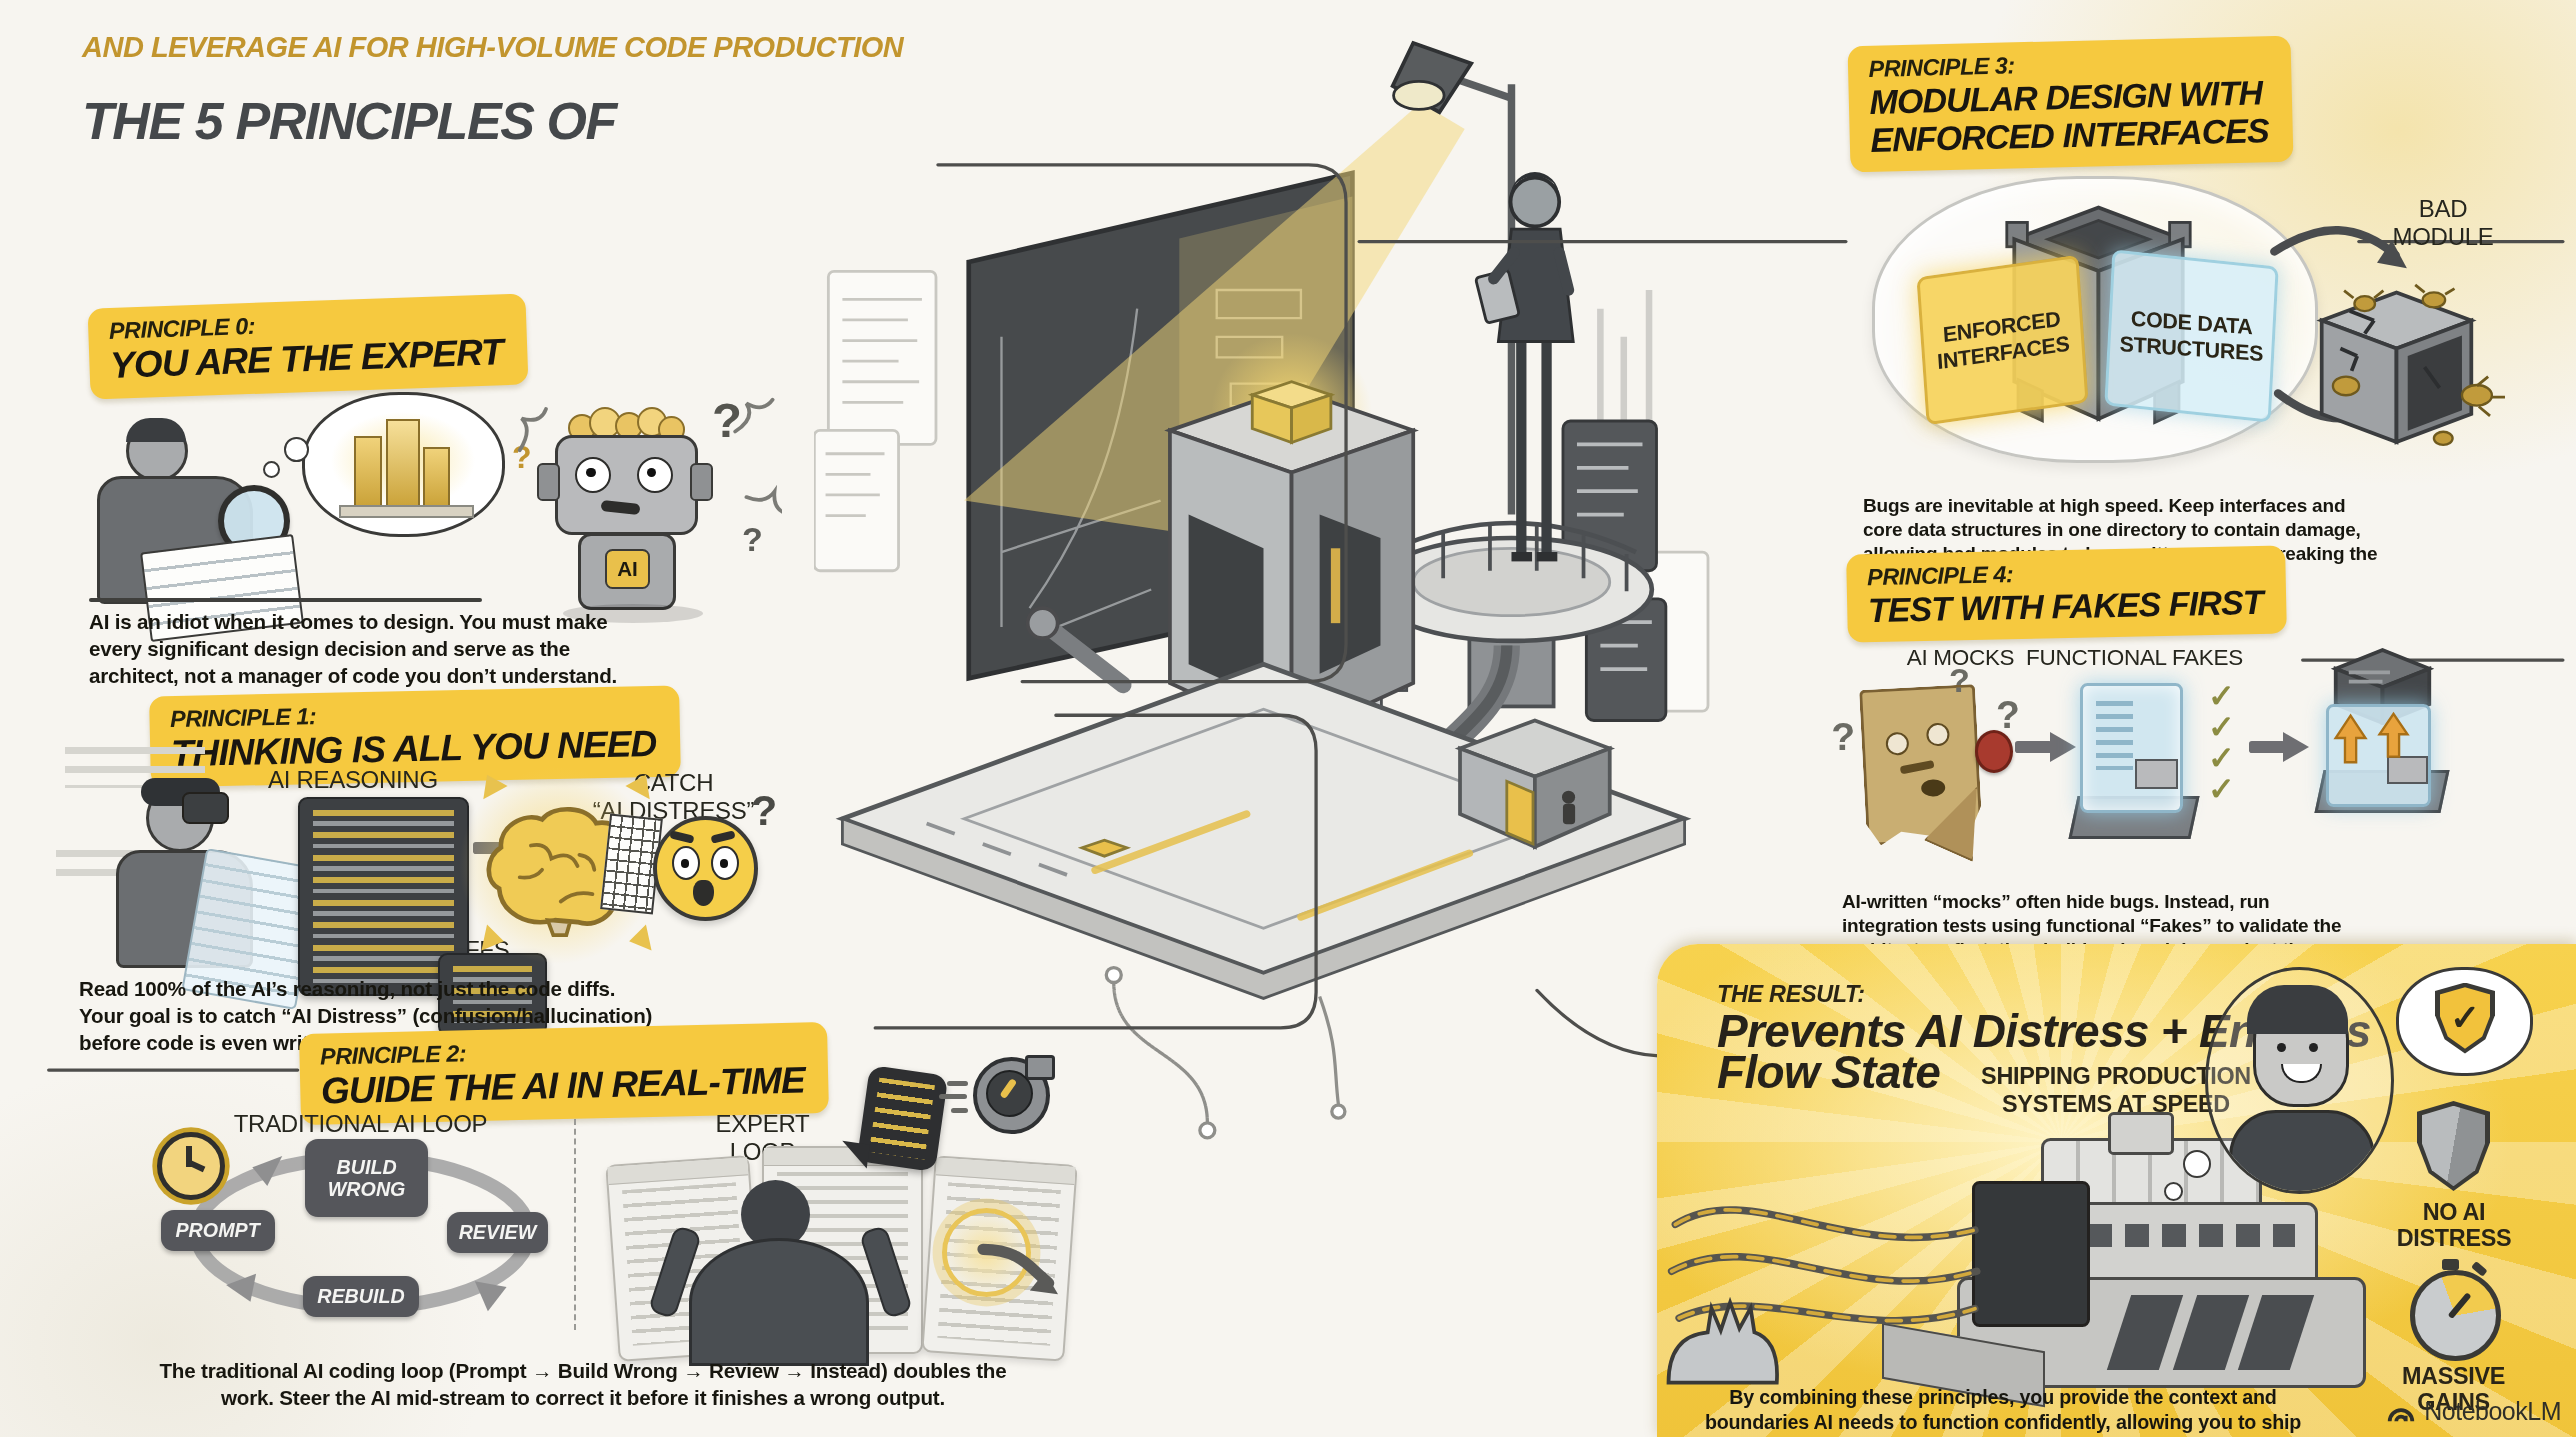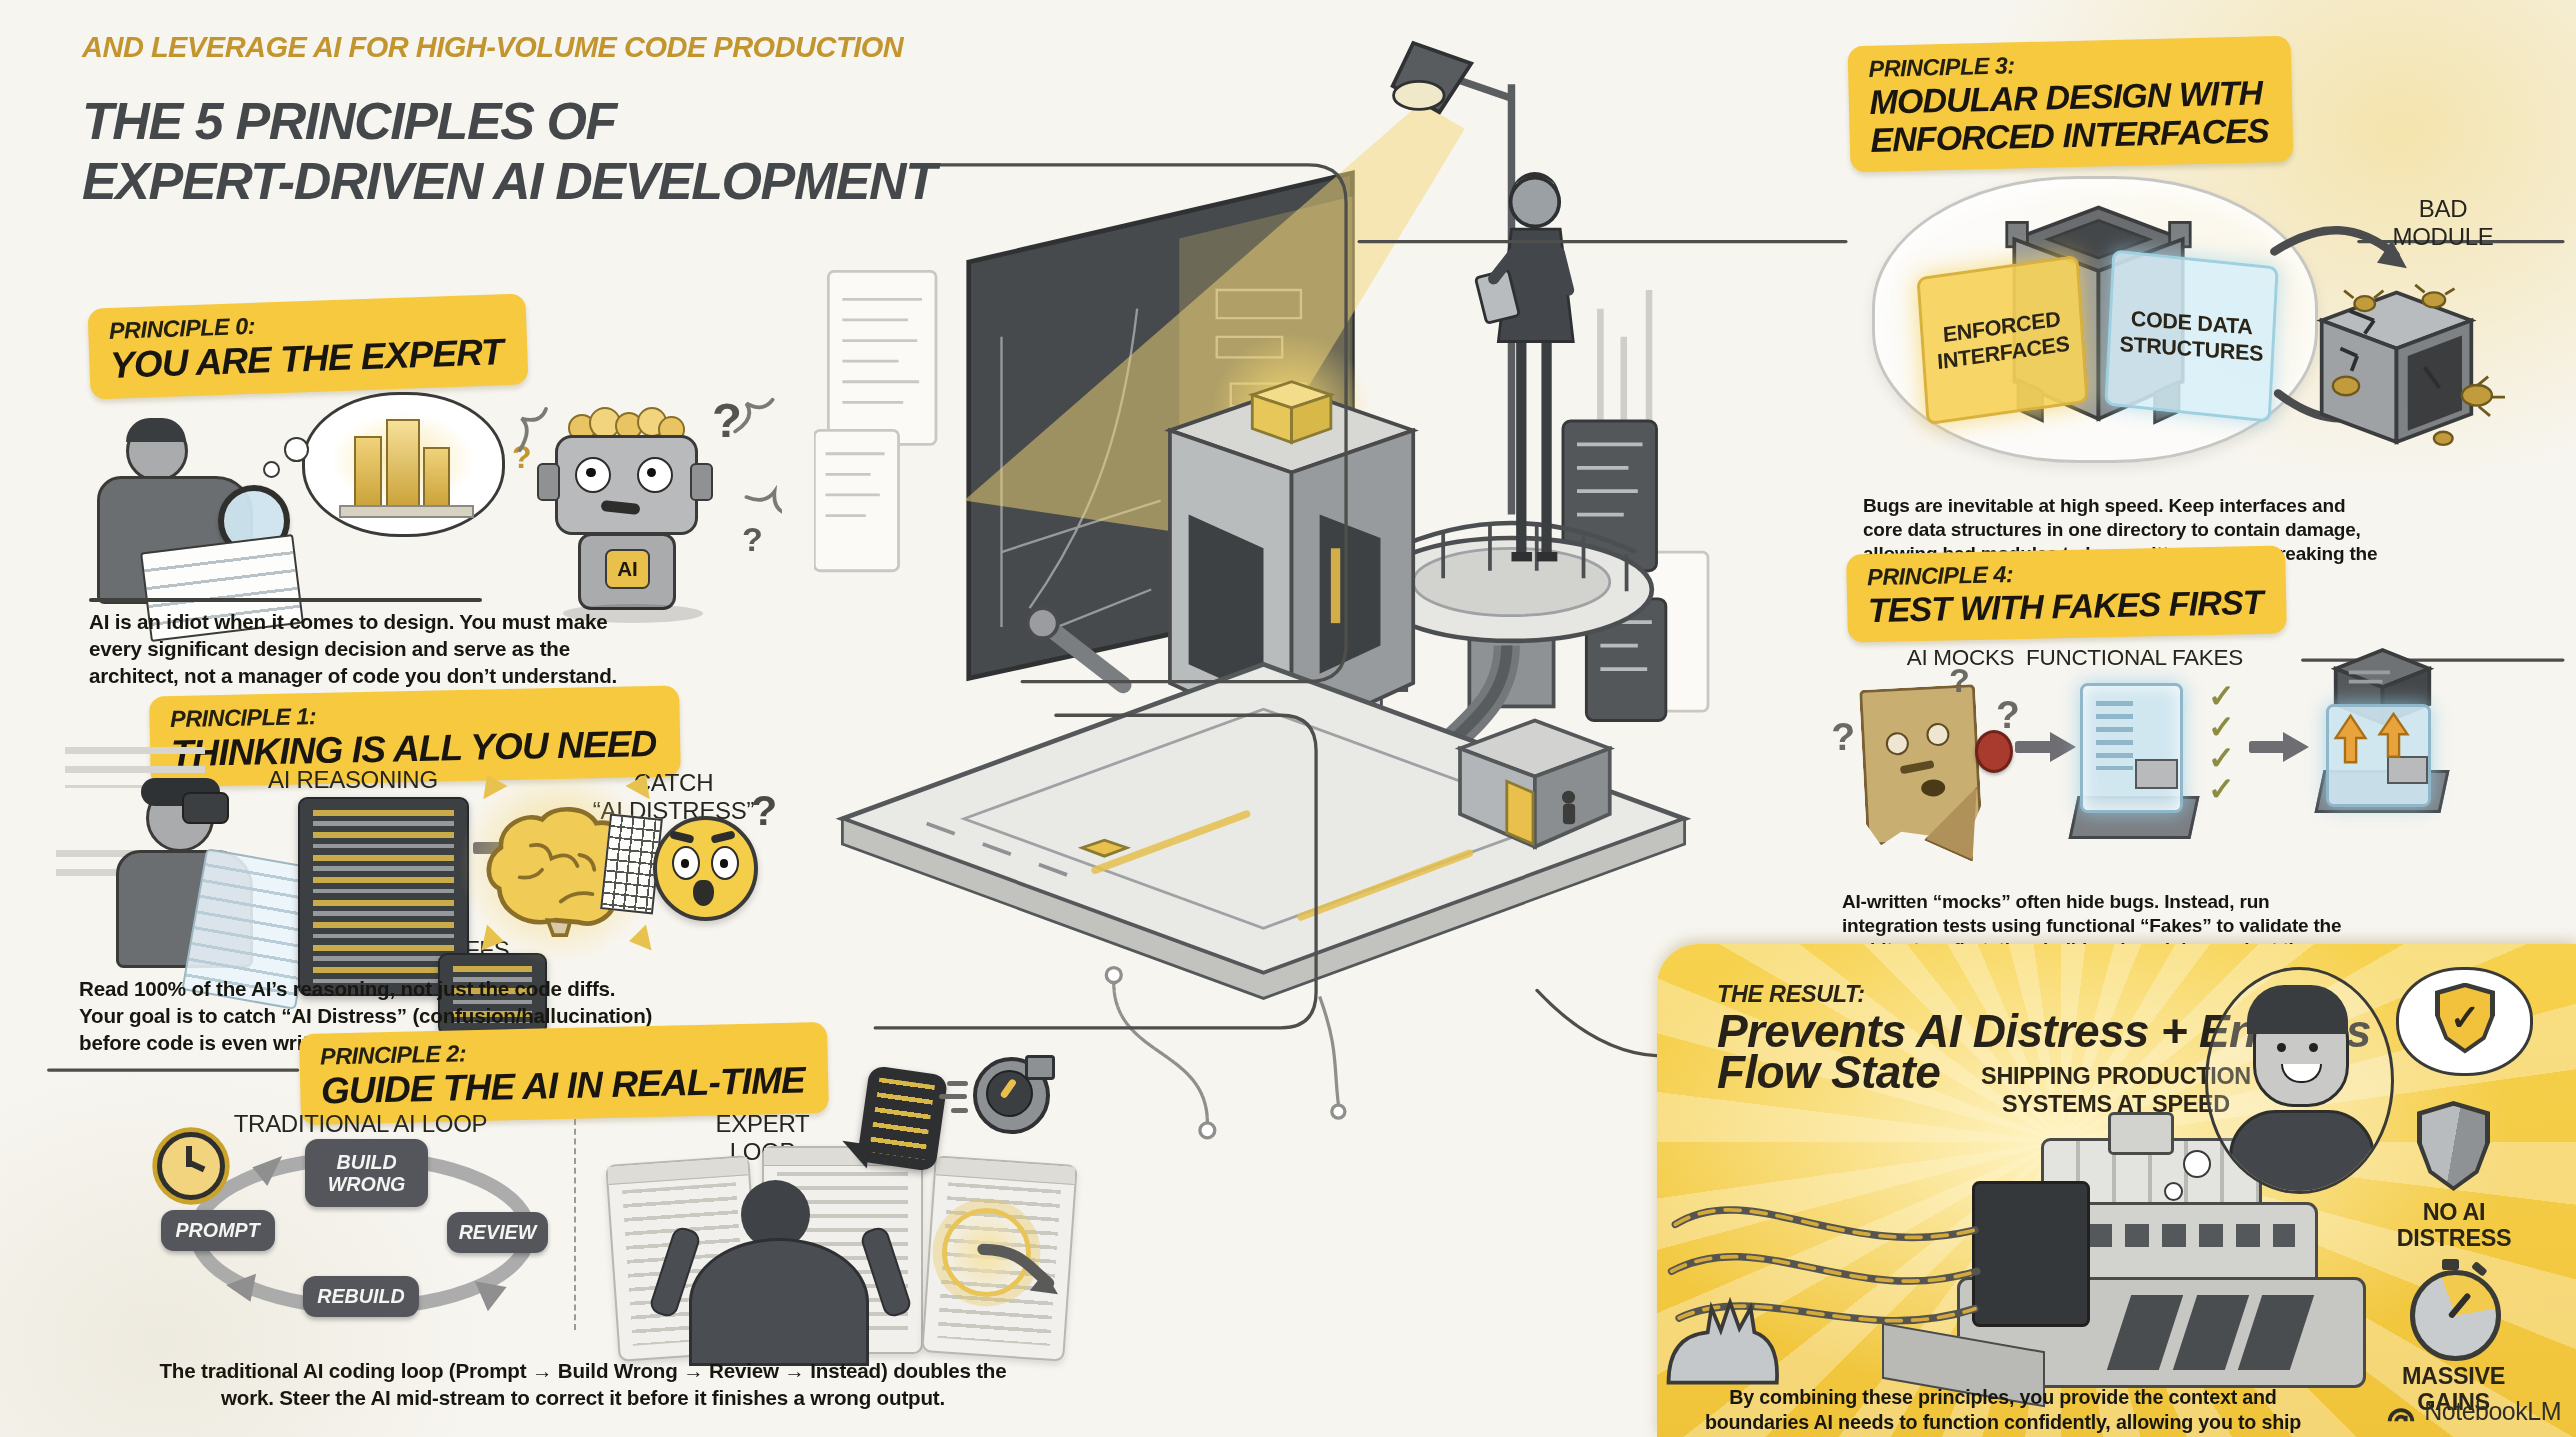--- a/index.html
+++ b/index.html
@@ -169,21 +169,20 @@
     <path d="M1452 258 H1972"></path>
     <path d="M2520 258 H2738"></path>
     <path d="M2460 705 H2738"></path>
     <path d="M1642 1058 Q1705 1125 1772 1128"></path>
   </g>
 </svg>
 
 <div class="abs" style="left:82px;top:28px;">
   <div class="kicker">AND LEVERAGE AI FOR HIGH-VOLUME CODE PRODUCTION</div>
   <div class="title" style="margin-top:24px;">THE 5 PRINCIPLES OF</div>
-  <div class="title">EXPERT-DRIVEN AI DEVELOPMENT</div>
 </div>
 
 <div class="abs tag" style="left:89px;top:301px;transform:rotate(-2deg);">
   <div class="t1">PRINCIPLE 0:</div>
   <div class="t2">YOU ARE THE EXPERT</div>
 </div>
 
 <div class="abs" style="left:89px;top:403px;width:693px;height:201px;">
   <div class="abs" style="left:37px;top:17px;width:56px;height:56px;border-radius:50%;background:#a9abad;border:3.7px solid #3a3a38;"></div>
   <div class="abs" style="left:37px;top:15px;width:60px;height:24px;border-radius:28px 28px 0 0;background:#3a3d40;"></div>
@@ -307,21 +306,21 @@
     <ellipse cx="238" cy="112" rx="178" ry="80" fill="none" stroke="#9f9fa0" stroke-width="15" opacity=".85"></ellipse>
     <polygon points="120,42 152,30 136,62" fill="#8f8f90"></polygon>
     <polygon points="392,170 372,196 358,164" fill="#8f8f90"></polygon>
     <polygon points="118,186 92,168 124,156" fill="#8f8f90"></polygon>
   </svg>
   <div class="abs" style="left:17px;top:3.7px;width:58px;height:58px;border-radius:50%;background:#f2d47e;border:5.6px solid #2f2f2d;box-shadow:0 0 0 4.7px #caa32b;">
     <div class="abs" style="left:24px;top:9.4px;width:5.6px;height:20.6px;background:#2f2f2d;"></div>
     <div class="abs" style="left:26px;top:26px;width:17px;height:5.6px;background:#2f2f2d;transform:rotate(25deg);"></div>
   </div>
   <div class="pill" style="left:20.6px;top:82px;width:114px;height:41px;">PROMPT</div>
-  <div class="pill" style="left:165px;top:11.2px;width:112px;height:68px;padding:0 5.6px;">BUILD WRONG</div>
+  <div class="pill" style="left:165px;top:11.2px;width:112px;height:78px;padding:0 5.6px;">BUILD WRONG</div>
   <div class="pill" style="left:307px;top:84px;width:101px;height:41px;">REVIEW</div>
   <div class="pill" style="left:163px;top:148px;width:116px;height:41px;">REBUILD</div>
 </div>
 <div class="abs" style="left:574px;top:1119px;height:211px;border-left:2.8px dashed #9a9a96;"></div>
 
 <div class="abs" style="left:599px;top:1137px;width:440px;height:225px;">
   <div class="light-panel" style="left:13px;top:22.5px;width:140px;height:193px;transform:rotate(-4deg);"></div>
   <div class="light-panel" style="left:163px;top:9.4px;width:157px;height:204px;"></div>
   <div class="light-panel" style="left:329px;top:22.5px;width:139px;height:193px;transform:rotate(4deg);"></div>
   <div class="abs" style="left:343px;top:71px;width:79px;height:79px;border-radius:50%;border:5.6px solid #e9c558;box-shadow:0 0 0 9.4px rgba(233,197,88,.35);background:radial-gradient(closest-side,#f6e2a0,rgba(246,226,160,.1));"></div>

